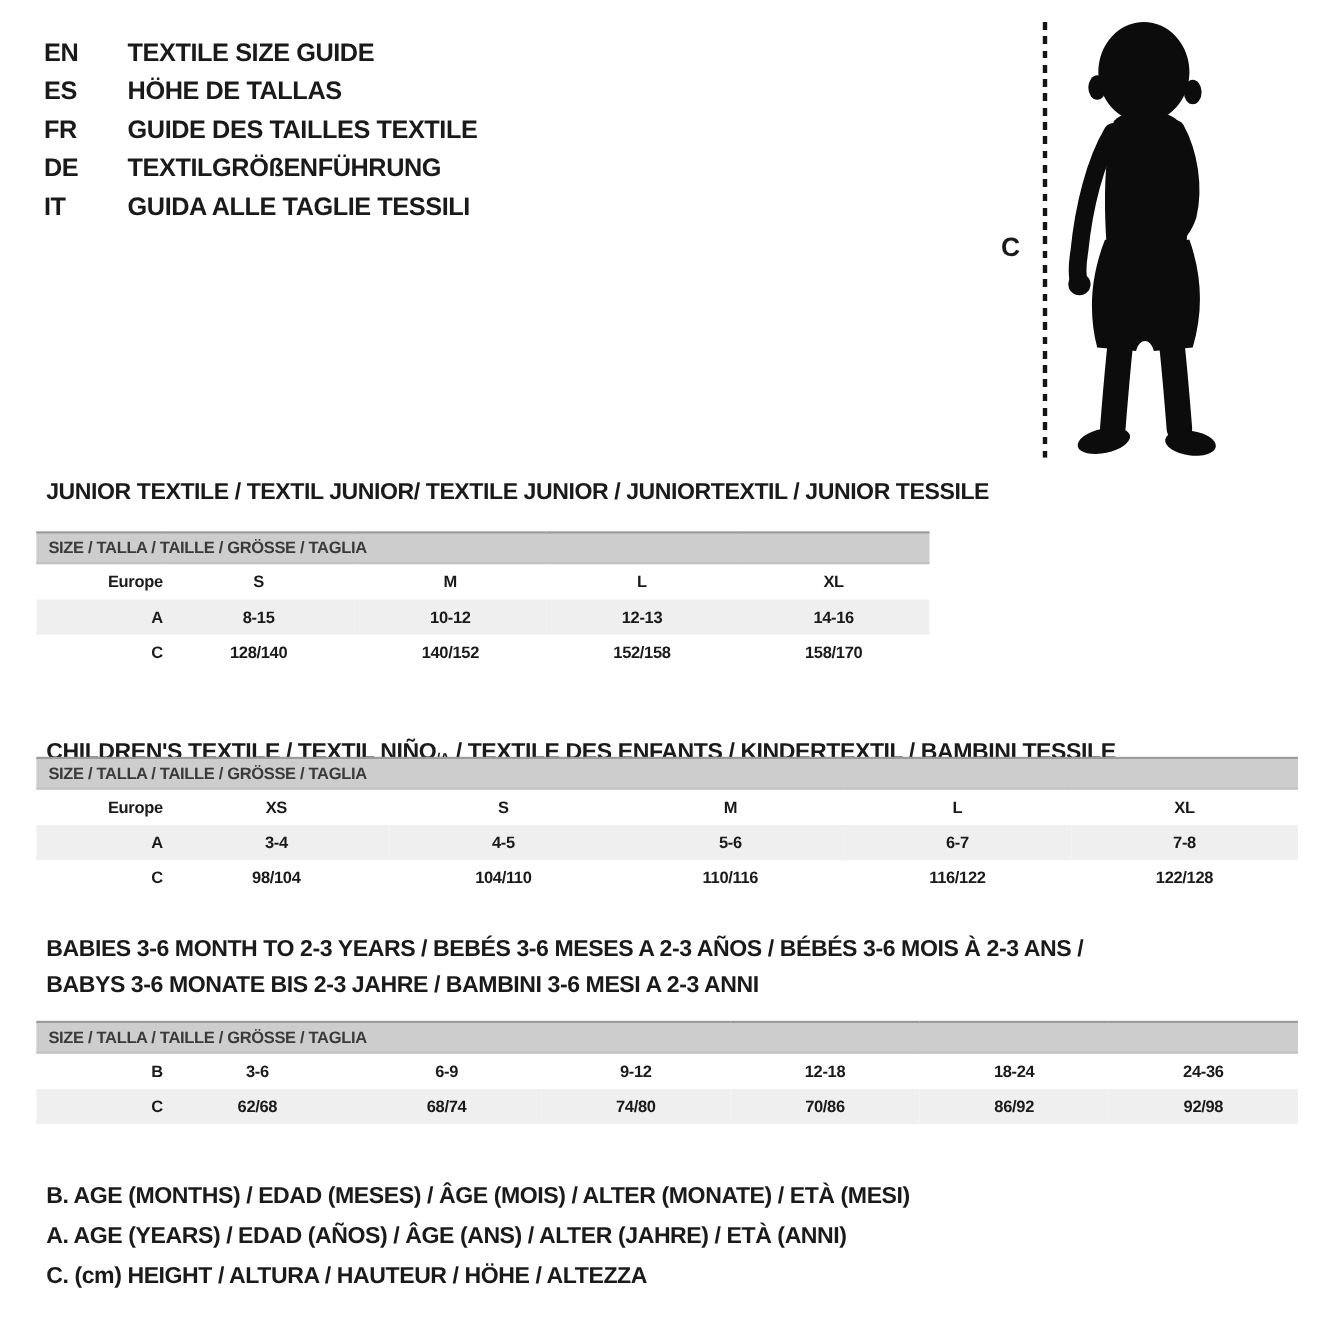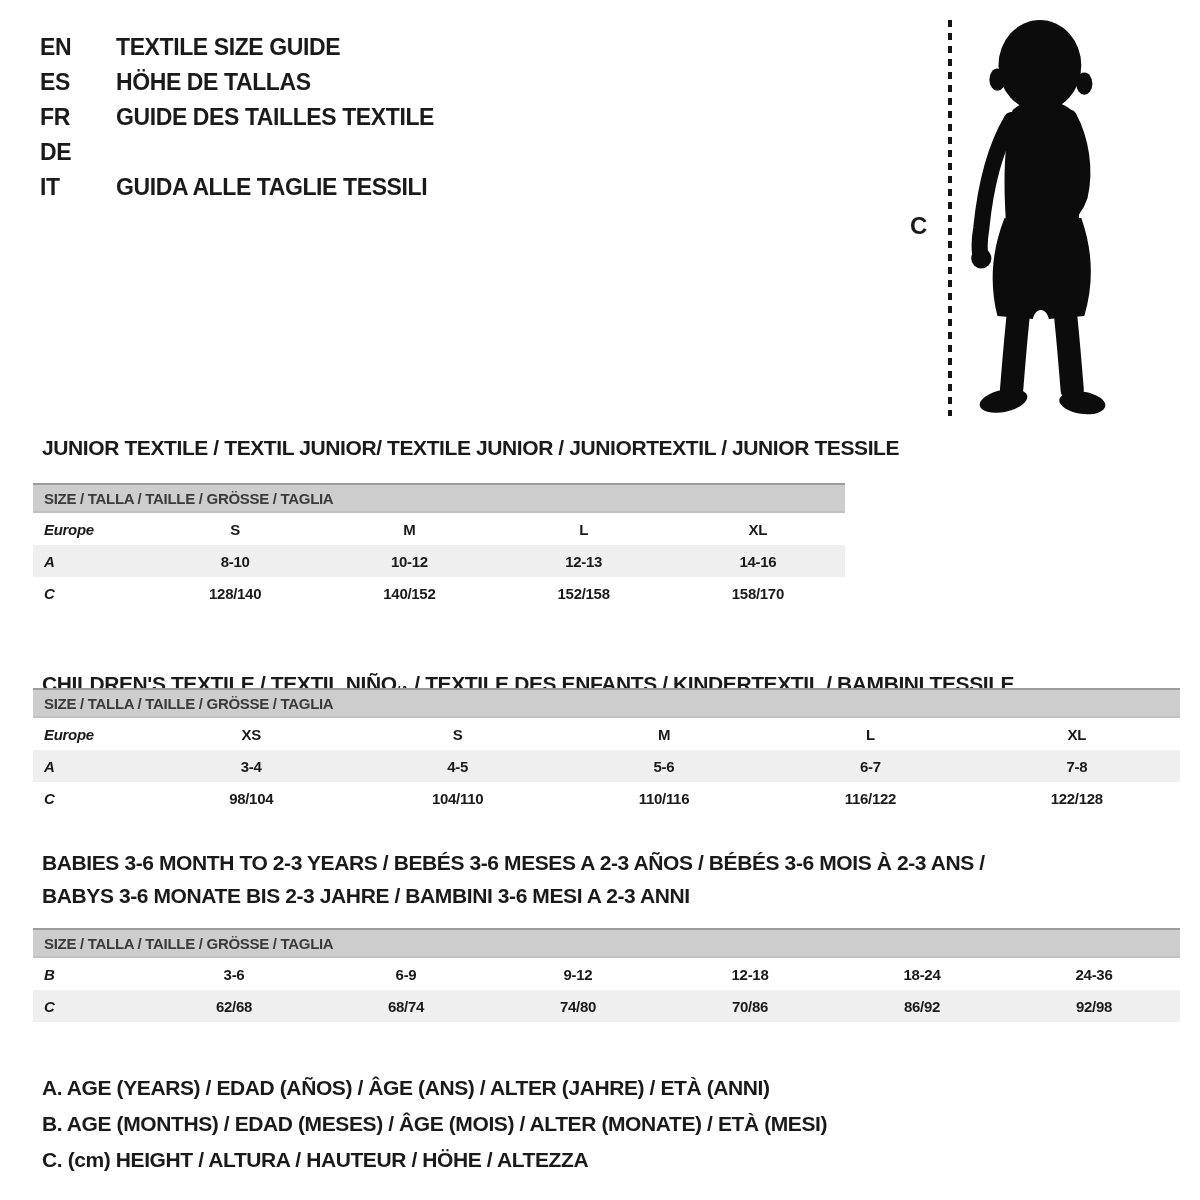--- a/index.html
+++ b/index.html
@@ -24,21 +24,21 @@
   .measure-label{position:absolute;left:910px;top:212px;font-size:24px;}
   .toddler{position:absolute;left:962px;top:16px;width:182px;height:404px;}
 
   
   .sec-title{position:absolute;font-size:21px;letter-spacing:-0.4px;white-space:nowrap;}
   .sub{font-size:13px;vertical-align:-4px;}
 
   
   table.size-table{position:absolute;border-collapse:collapse;table-layout:fixed;}
   table.size-table td{font-size:15px;letter-spacing:-0.3px;height:32px;text-align:center;padding:0;}
-  table.size-table td.lbl{text-align:left;padding-left:11px;font-style:italic;}
+  table.size-table td.lbl{text-align:right;padding-left:11px;}
   table.size-table tr.band td{
     background:#cdcdcd;height:26px;text-align:left;padding-left:11px;
     color:#3a3a3a;border-top:2px solid #9c9c9c;border-bottom:2px solid #c1c1c1;
   }
   table.size-table tr.alt td{background:#efefef;}
 
   
   .legend{position:absolute;left:42px;top:1070px;font-size:21px;letter-spacing:-0.4px;line-height:36px;white-space:nowrap;}
 </style>
 </head>
@@ -54,20 +54,21 @@
     <div class="lang-row">
       <span class="lang-code">ES</span>
       <span class="lang-title">HÖHE DE TALLAS</span>
     </div>
     <div class="lang-row">
       <span class="lang-code">FR</span>
       <span class="lang-title">GUIDE DES TAILLES TEXTILE</span>
     </div>
     <div class="lang-row">
       <span class="lang-code">DE</span>
+      <span class="lang-title">TEXTILGRÖßENFÜHRUNG</span>
     </div>
     <div class="lang-row">
       <span class="lang-code">IT</span>
       <span class="lang-title">GUIDA ALLE TAGLIE TESSILI</span>
     </div>
   </div>
 
   <div class="measure-line"></div>
   <div class="measure-label">C</div>
   <svg class="toddler" viewBox="0 0 180 400" xmlns="http://www.w3.org/2000/svg" fill="#0c0c0c" stroke="none">
@@ -100,21 +101,21 @@
     </tr>
     <tr>
       <td class="lbl">Europe</td>
       <td>S</td>
       <td>M</td>
       <td>L</td>
       <td>XL</td>
     </tr>
     <tr class="alt">
       <td class="lbl">A</td>
-      <td>8-10</td>
+      <td>8-15</td>
       <td>10-12</td>
       <td>12-13</td>
       <td>14-16</td>
     </tr>
     <tr>
       <td class="lbl">C</td>
       <td>128/140</td>
       <td>140/152</td>
       <td>152/158</td>
       <td>158/170</td>
@@ -196,18 +197,18 @@
       <td>68/74</td>
       <td>74/80</td>
       <td>70/86</td>
       <td>86/92</td>
       <td>92/98</td>
     </tr>
   </tbody>
     </table>
 
   <div class="legend">
+    <div>B. AGE (MONTHS) / EDAD (MESES) / ÂGE (MOIS) / ALTER (MONATE) / ETÀ (MESI)</div>
     <div>A. AGE (YEARS) / EDAD (AÑOS) / ÂGE (ANS) / ALTER (JAHRE) / ETÀ (ANNI)</div>
-    <div>B. AGE (MONTHS) / EDAD (MESES) / ÂGE (MOIS) / ALTER (MONATE) / ETÀ (MESI)</div>
     <div>C. (cm) HEIGHT / ALTURA / HAUTEUR / HÖHE / ALTEZZA</div>
   </div>
 
 </div>
 
 </body></html>

